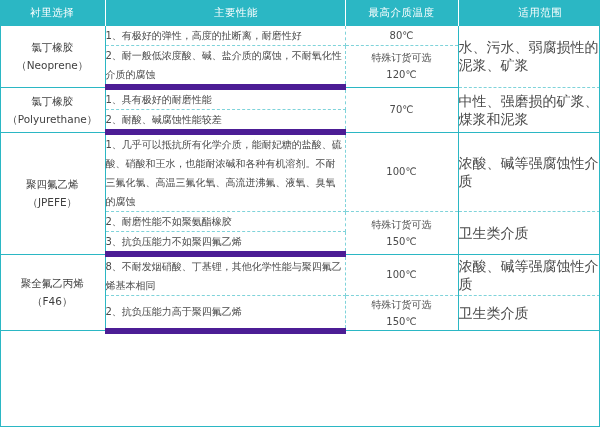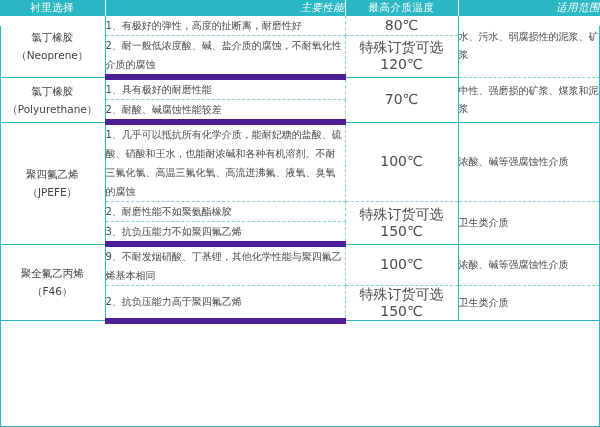--- a/index.html
+++ b/index.html
@@ -30,30 +30,29 @@
     box-sizing: border-box;
     vertical-align: middle;
     padding: 0;
   }
   
   .hdr th {
     background: #2bb7c4;
     color: #ffffff;
     font-weight: normal;
     font-size: 10.5px;
-    height: 16px;
+    height: 26px;
     text-align: center;
     border-right: 1px solid #ffffff;
     letter-spacing: 0.5px;
   }
   .hdr th:last-child { border-right: none; }
   .hdr th.left-pad {
-    text-align: right;
+    text-align: center;
     padding-left: 22px;
-    font-style: italic;
   }
 
   
   .c1 { width: 105px; }
   .c2 { width: 240px; }
   .c3 { width: 113px; }
   .c4 { width: 142px; }
 
   
   td.cat {
@@ -70,31 +69,31 @@
     line-height: 19px;
     color: #4a4a4a;
     padding: 6px 9px 6px 10px;
     border-right: 1px dashed #7fd3da;
     border-bottom: 1px dashed #7fd3da;
     text-align: left;
     margin-left: 28px;
   }
   td.perf.solidb { border-bottom: 6px solid #4c1d95; }
   td.temp {
-    font-size: 14px;
+    font-size: 10px;
     line-height: 17px;
     color: #4a4a4a;
     text-align: center;
     border-right: 1px solid #2bb7c4;
     border-bottom: 1px dashed #7fd3da;
     padding: 4px 4px;
   }
   td.temp.solidb { border-bottom: 1px solid #2bb7c4; text-align: center; }
   td.scope {
-    font-size: 10px;
+    font-size: 14px;
     line-height: 18px;
     color: #4a4a4a;
     text-align: left;
     padding: 4px 8px 4px 10px;
     border-bottom: 1px dashed #7fd3da;
   }
   td.scope.solidb { border-bottom: 1px solid #2bb7c4; margin-left: 8px; }
 
   .sub { display: block; }
   .nowrapline { white-space: nowrap; }
@@ -187,21 +186,21 @@
     </tr>
     <tr>
       <td class="perf solidb">3、抗负压能力不如聚四氟乙烯</td>
     </tr>
 
     <tr>
       <td class="cat" rowspan="2">
         <span class="sub">聚全氟乙丙烯</span>
         <span class="sub">（F46）</span>
       </td>
-      <td class="perf">9、不耐发烟硝酸、丁基锂，其他化学性能与聚四氟乙烯基本相同</td>
+      <td class="perf">8、不耐发烟硝酸、丁基锂，其他化学性能与聚四氟乙烯基本相同</td>
       <td class="temp">
         <span class="sub">100℃</span>
       </td>
       <td class="scope">浓酸、碱等强腐蚀性介质</td>
     </tr>
     <tr>
       <td class="perf solidb">2、抗负压能力高于聚四氟乙烯</td>
       <td class="temp solidb">
         <span class="sub nowrapline">特殊订货可选</span>
         <span class="sub">150℃</span>

